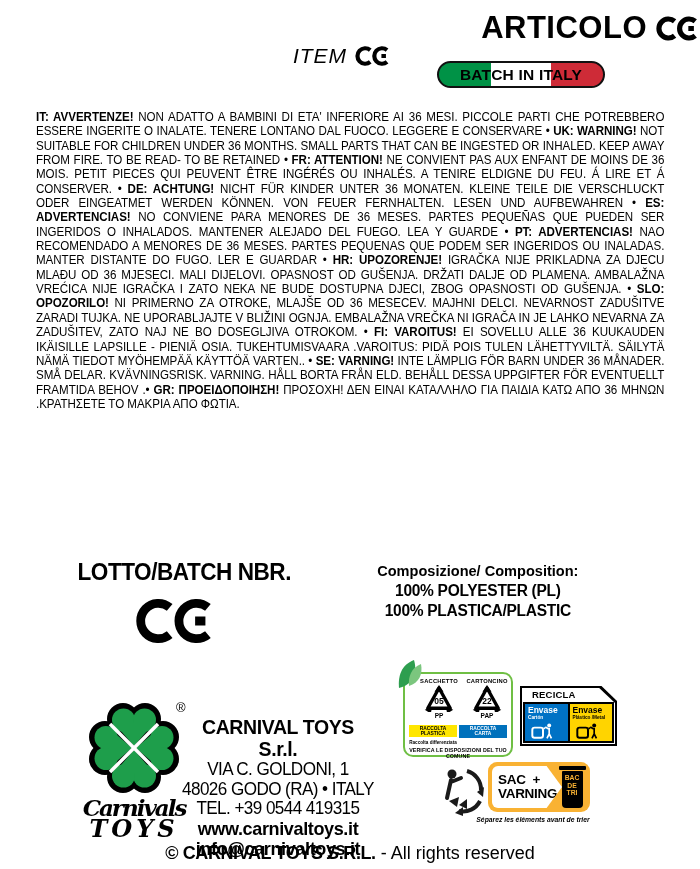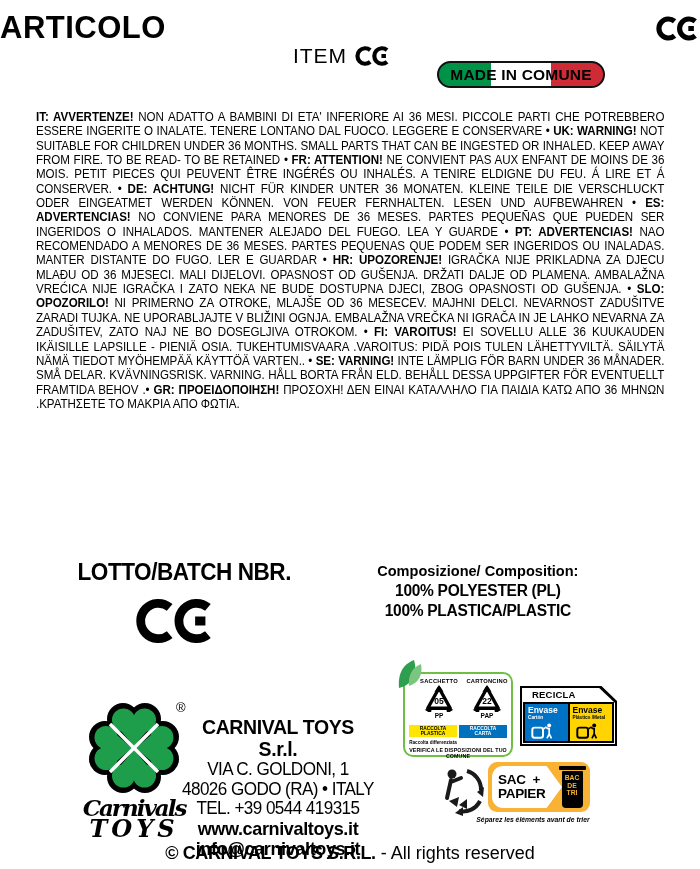--- a/index.html
+++ b/index.html
@@ -1,23 +1,23 @@
 <!DOCTYPE html>
 <html><head>
 <meta charset="utf-8">
 <style>
   * { margin:0; padding:0; box-sizing:border-box; }
   body { background:#e8e8e8; font-family:"Liberation Sans", sans-serif; }
   .page { position:relative; width:700px; height:869px; margin:0 auto; background:#ffffff; color:#000; overflow:hidden; }
 
   
-  .hdr-title-row { position:absolute; top:10px; left:0; right:0; display:flex; justify-content:space-between; align-items:center; gap:9px; }
+  .hdr-title-row { position:absolute; top:10px; left:0; right:0; display:flex; justify-content:flex-end; align-items:center; gap:9px; }
   .hdr-title { font-size:31px; font-weight:800; letter-spacing:.5px; }
   .hdr-item-row { position:absolute; top:44px; left:0; right:16px; display:flex; justify-content:center; align-items:center; gap:8px; }
-  .hdr-item { font-size:21px; font-weight:500; letter-spacing:1px; }
+  .hdr-item { font-size:21px; font-style:italic; font-weight:500; letter-spacing:1px; }
   .ce-svg { display:block; }
   .made-pill { position:absolute; left:437px; top:61px; width:168px; height:27px; border:2.5px solid #111;
     border-radius:14px; background:linear-gradient(90deg,#009246 0 32%,#ffffff 32% 68%,#CE2B37 68% 100%);
     display:flex; align-items:center; justify-content:center; font-weight:800; font-size:15.5px; letter-spacing:.2px; }
 
   
   .warnings-wrap { position:absolute; left:36px; top:110px; width:683px; transform:scaleX(0.92); transform-origin:left top; }
   .warnings { font-size:12.6px; line-height:14.35px; text-align:justify; letter-spacing:-.05px; }
   .warnings b { font-weight:700; }
 
@@ -63,21 +63,21 @@
   .logo-script { font-family:"DejaVu Serif", serif; font-style:italic; font-weight:800; font-size:23px; letter-spacing:-2px; margin-top:-8px; }
   .logo-toys { font-weight:800; font-size:24px; letter-spacing:4px; margin-top:-7px; font-family:"DejaVu Serif", serif; font-style:italic; }
   .address { position:absolute; left:182px; top:716px; width:202px; text-align:center; transform:scaleX(0.95); transform-origin:left top; }
   .addr-name { font-size:20.5px; font-weight:800; letter-spacing:-.4px; line-height:22px; }
   .addr-line { font-size:18px; line-height:19.5px; letter-spacing:-.6px; }
   .addr-web { font-size:19px; font-weight:800; line-height:20px; letter-spacing:-.4px; }
 
   
   .triman-icon { position:absolute; left:437px; top:765px; }
   .sac-badge { position:absolute; left:488px; top:762px; width:102px; height:50px; background:#F9B233; border-radius:9px; }
-  .sac-inner { position:absolute; left:4px; top:4px; bottom:4px; width:70px; background:#fff; border-radius:11px;
+  .sac-inner { position:absolute; left:4px; top:4px; bottom:4px; width:70px; background:#fff; border-radius:6px;
     clip-path:polygon(0 0,78% 0,100% 50%,78% 100%,0 100%); display:flex; flex-direction:column; justify-content:center; padding-left:6px; font-weight:800; }
   .sac-line { font-size:13.5px; line-height:14px; letter-spacing:-.3px; display:flex; }
   .sac-plus { margin-left:7px; }
   .bin { position:absolute; right:4px; top:4px; width:28px; height:42px; display:flex; flex-direction:column; align-items:center; }
   .bin-lid { width:27px; height:4px; background:#000; border-radius:1px; }
   .bin-body { width:21px; flex:1; background:#000; border-radius:1px 1px 4px 4px; margin-top:1px; color:#F9B233;
     font-size:6.8px; line-height:7.6px; font-weight:800; text-align:center; padding-top:3px; }
   .sac-caption { position:absolute; left:468px; top:816px; width:130px; text-align:center; font-size:6.8px; font-weight:800; font-style:italic; }
 
   
@@ -97,21 +97,21 @@
     </svg>
   </div>
   <div class="hdr-item-row">
     <span class="hdr-item">ITEM</span>
     <svg class="ce-svg" width="36" height="22" viewBox="0 0 54 34">
       <path d="M22.7 7.8 A12 12 0 1 0 22.7 26.2" fill="none" stroke="#000" stroke-width="6.5"></path>
       <path d="M48.7 7.8 A12 12 0 1 0 48.7 26.2 M40 17 H47" fill="none" stroke="#000" stroke-width="6.5"></path>
     </svg>
   </div>
   <div class="made-pill">
-    <span>MADE IN COMUNE</span>
+    <span>BATCH IN ITALY</span>
   </div>
 
   <div class="warnings-wrap">
     <p class="warnings"><b>IT: AVVERTENZE!</b> NON ADATTO A BAMBINI DI ETA' INFERIORE AI 36 MESI. PICCOLE PARTI CHE POTREBBERO ESSERE INGERITE O INALATE. TENERE LONTANO DAL FUOCO. LEGGERE E CONSERVARE • <b>UK: WARNING!</b> NOT SUITABLE FOR CHILDREN UNDER 36 MONTHS. SMALL PARTS THAT CAN BE INGESTED OR INHALED. KEEP AWAY FROM FIRE. TO BE READ- TO BE RETAINED • <b>FR: ATTENTION!</b> NE CONVIENT PAS AUX ENFANT DE MOINS DE 36 MOIS. PETIT PIECES QUI PEUVENT ÊTRE INGÉRÉS OU INHALÉS. A TENIRE ELDIGNE DU FEU. Á LIRE ET Á CONSERVER. • <b>DE: ACHTUNG!</b> NICHT FÜR KINDER UNTER 36 MONATEN. KLEINE TEILE DIE VERSCHLUCKT ODER EINGEATMET WERDEN KÖNNEN. VON FEUER FERNHALTEN. LESEN UND AUFBEWAHREN • <b>ES: ADVERTENCIAS!</b> NO CONVIENE PARA MENORES DE 36 MESES. PARTES PEQUEÑAS QUE PUEDEN SER INGERIDOS O INHALADOS. MANTENER ALEJADO DEL FUEGO. LEA Y GUARDE • <b>PT: ADVERTENCIAS!</b> NAO RECOMENDADO A MENORES DE 36 MESES. PARTES PEQUENAS QUE PODEM SER INGERIDOS OU INALADAS. MANTER DISTANTE DO FUGO. LER E GUARDAR • <b>HR: UPOZORENJE!</b> IGRAČKA NIJE PRIKLADNA ZA DJECU MLAĐU OD 36 MJESECI. MALI DIJELOVI. OPASNOST OD GUŠENJA. DRŽATI DALJE OD PLAMENA. AMBALAŽNA VREĆICA NIJE IGRAČKA I ZATO NEKA NE BUDE DOSTUPNA DJECI, ZBOG OPASNOSTI OD GUŠENJA. • <b>SLO: OPOZORILO!</b> NI PRIMERNO ZA OTROKE, MLAJŠE OD 36 MESECEV. MAJHNI DELCI. NEVARNOST ZADUŠITVE ZARADI TUJKA. NE UPORABLJAJTE V BLIŽINI OGNJA. EMBALAŽNA VREČKA NI IGRAČA IN JE LAHKO NEVARNA ZA ZADUŠITEV, ZATO NAJ NE BO DOSEGLJIVA OTROKOM. • <b>FI: VAROITUS!</b> EI SOVELLU ALLE 36 KUUKAUDEN IKÄISILLE LAPSILLE - PIENIÄ OSIA. TUKEHTUMISVAARA .VAROITUS: PIDÄ POIS TULEN LÄHETTYVILTÄ. SÄILYTÄ NÄMÄ TIEDOT MYÖHEMPÄÄ KÄYTTÖÄ VARTEN.. • <b>SE: VARNING!</b> INTE LÄMPLIG FÖR BARN UNDER 36 MÅNADER. SMÅ DELAR. KVÄVNINGSRISK. VARNING. HÅLL BORTA FRÅN ELD. BEHÅLL DESSA UPPGIFTER FÖR EVENTUELLT FRAMTIDA BEHOV .• <b>GR: ΠΡΟΕΙΔΟΠΟΙΗΣΗ!</b> ΠΡΟΣΟΧΗ! ΔΕΝ ΕΙΝΑΙ ΚΑΤΑΛΛΗΛΟ ΓΙΑ ΠΑΙΔΙΑ ΚΑΤΩ ΑΠΟ 36 ΜΗΝΩΝ .ΚΡΑΤΗΣΕΤΕ ΤΟ ΜΑΚΡΙΑ ΑΠΟ ΦΩΤΙΑ. </p>
   </div>
 
   <div class="lotto">LOTTO/BATCH NBR.</div>
   <svg class="ce-big ce-svg" width="80" height="50" viewBox="0 0 54 34">
     <path d="M22.7 7.8 A12 12 0 1 0 22.7 26.2" fill="none" stroke="#000" stroke-width="6"></path>
     <path d="M48.7 7.8 A12 12 0 1 0 48.7 26.2 M40 17 H47" fill="none" stroke="#000" stroke-width="6"></path>
@@ -274,21 +274,21 @@
     <polygon points="18,48 26,42 26,51" fill="#1a1a1a"></polygon>
     <polygon points="12,36 22,32 20,42" fill="#1a1a1a"></polygon>
     <polygon points="22,40 30,34 30,44" fill="#1a1a1a"></polygon>
   </svg>
   <div class="sac-badge">
     <div class="sac-inner">
       <div class="sac-line">
         <span>SAC</span>
         <span class="sac-plus">+</span>
       </div>
-      <div class="sac-line">PAPIER</div>
+      <div class="sac-line">VARNING</div>
     </div>
     <div class="bin">
       <div class="bin-lid"></div>
       <div class="bin-body">
         <div>BAC</div>
         <div>DE</div>
         <div>TRI</div>
       </div>
     </div>
   </div>

